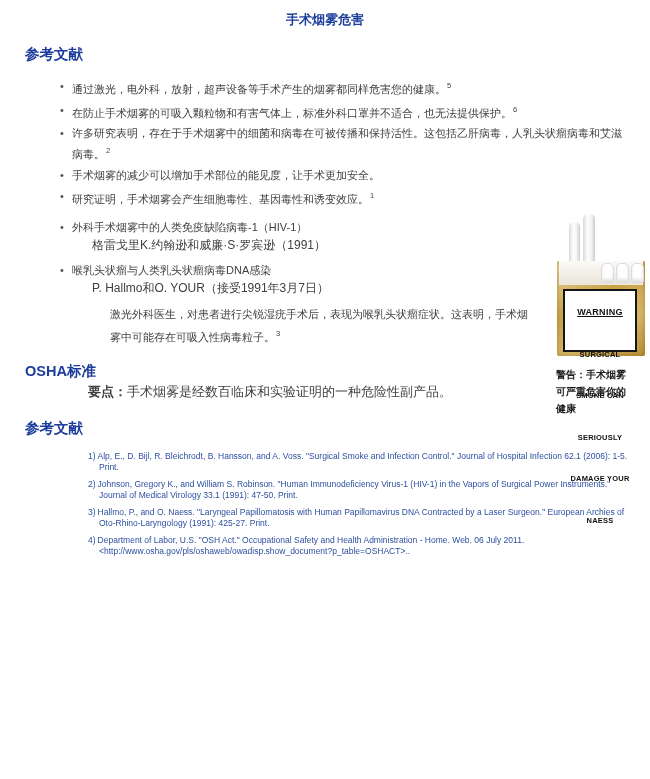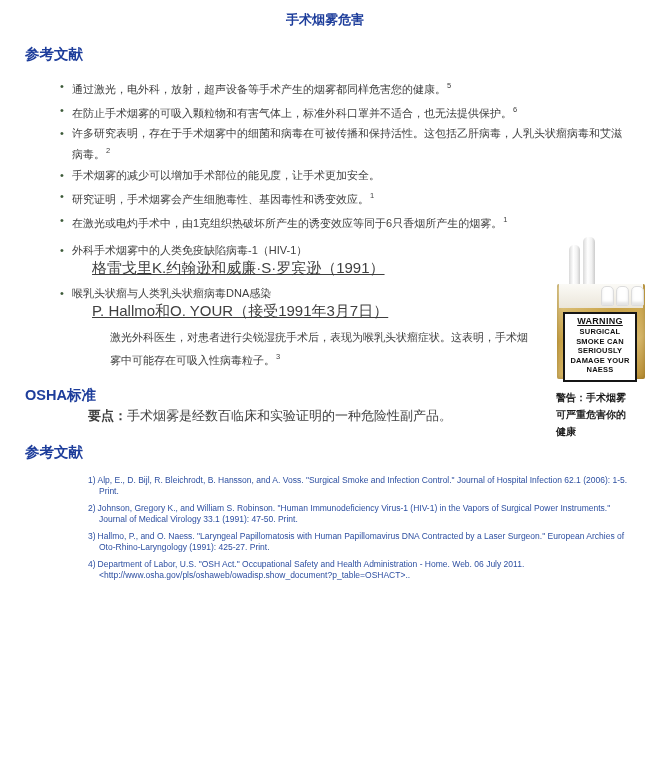--- a/index.html
+++ b/index.html
@@ -65,25 +65,24 @@
   .cs-title::before {
     content: "\2022";
     position: absolute;
     left: -2px;
     top: 0;
     color: #3c5a38;
     font-size: 11px;
   }
   .cs-author {
     padding-left: 30px;
-    font-size: 15px;
+    font-size: 12px;
     line-height: 18px;
     color: #3f3f3f;
     margin-bottom: 7px;
-    text-decoration: underline;
   }
   .cs-body {
     padding-left: 48px;
     font-size: 11px;
     line-height: 20px;
     color: #3f3f3f;
     margin-bottom: 8px;
   }
   
   .cig-figure { position: absolute; top: -4px; right: 2px; width: 92px; }
@@ -116,40 +115,41 @@
     border: 1px solid #dcdcdc;
     border-radius: 5px 5px 2px 2px;
     box-shadow: inset 0 -3px 3px #e4e4e4;
   }
   .tip-a { right: 29px; }
   .tip-b { right: 14px; }
   .tip-c { right: -1px; }
   .warning-label {
     position: absolute;
     left: 6px; top: 28px;
-    width: 74px; height: 70px;
+    width: 74px; height: 63px;
     background: #ffffff;
     border: 2px solid #151515;
     text-align: center;
-    padding-top: 2px;
+    padding-top: 16px;
   }
   .warning-title {
     font-size: 9px;
     font-weight: bold;
     text-decoration: underline;
     color: #111111;
     line-height: 11px;
     letter-spacing: 0.3px;
   }
   .warning-line {
     font-size: 7.5px;
     font-weight: bold;
     color: #111111;
     line-height: 9.5px;
     letter-spacing: 0.2px;
+    margin-top: 32px;
   }
   .figure-caption {
     margin-top: 10px;
     width: 78px;
     font-size: 10px;
     font-weight: bold;
     color: #1c1c1c;
     line-height: 17px;
   }
   
@@ -187,21 +187,20 @@
   <h1 class="doc-title">手术烟雾危害</h1>
 
   <section>
     <h2 class="sec-heading">参考文献</h2>
     <ul class="general-list">
       <li class="bullet"><span>通过激光，电外科，放射，超声设备等手术产生的烟雾都同样危害您的健康。</span><sup class="cite">5</sup></li>
       <li class="bullet"><span>在防止手术烟雾的可吸入颗粒物和有害气体上，标准外科口罩并不适合，也无法提供保护。</span><sup class="cite">6</sup></li>
       <li class="bullet"><span>许多研究表明，存在于手术烟雾中的细菌和病毒在可被传播和保持活性。这包括乙肝病毒，人乳头状瘤病毒和艾滋病毒。</span><sup class="cite">2</sup></li>
       <li class="bullet"><span>手术烟雾的减少可以增加手术部位的能见度，让手术更加安全。</span></li>
       <li class="bullet"><span>研究证明，手术烟雾会产生细胞毒性、基因毒性和诱变效应。</span><sup class="cite">1</sup></li>
-      <li class="bullet"><span>在激光或电灼手术中，由1克组织热破坏所产生的诱变效应等同于6只香烟所产生的烟雾。</span><sup class="cite">1</sup></li>
     </ul>
   </section>
 
   <section class="case-wrap">
 
     <div class="case-list">
       <div class="cs-item">
         <div class="cs-title">外科手术烟雾中的人类免疫缺陷病毒-1（HIV-1）</div>
         <div class="cs-author">格雷戈里K.约翰逊和威廉·S·罗宾逊（1991）</div>
       </div>

